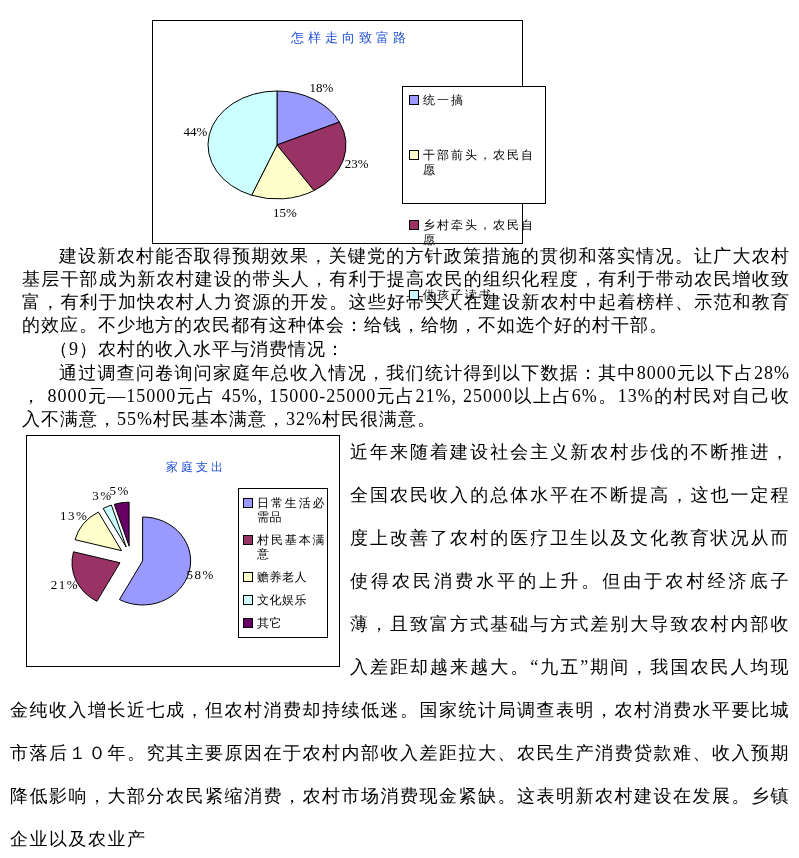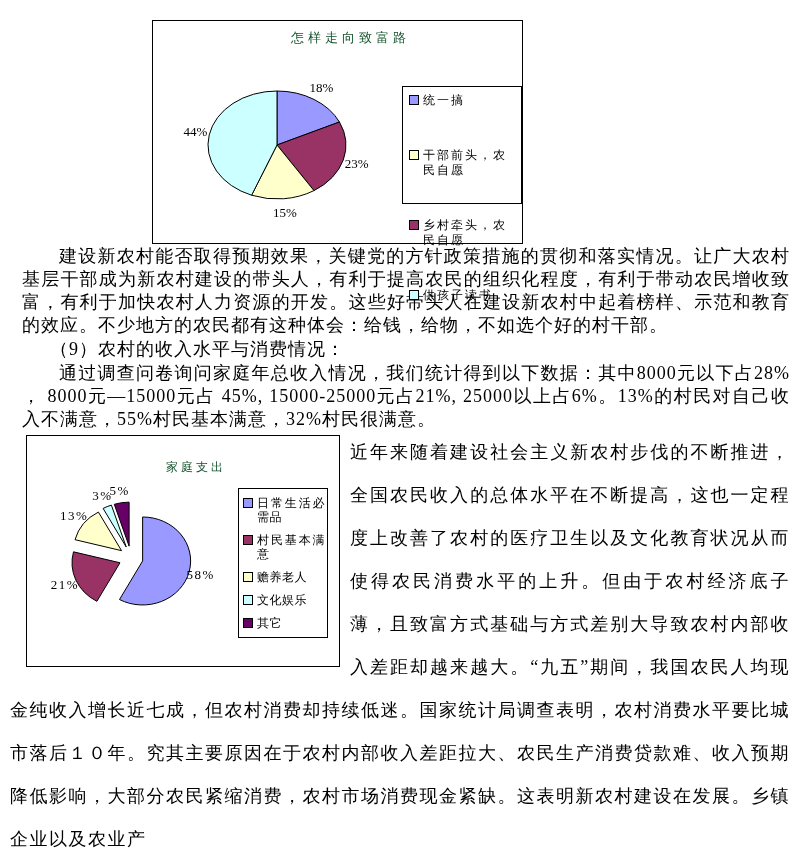--- a/index.html
+++ b/index.html
@@ -12,33 +12,33 @@
   .page { width:799px; height:858px; padding:20px 9px 10px 10px; position:relative; }
 
   
   figure.chart {
     position:relative; background:#fff; border:1px solid #000;
   }
   .chart1 { width:371px; height:224px; margin:0 0 0 142px; }
   .chart2 { width:314px; height:232px; float:left; margin:4px 10px 0 16px; }
   .chart-title {
     position:absolute; left:0; right:0; text-align:center;
-    font-size:13px; letter-spacing:4px; color:#14532d; white-space:nowrap;margin-left:26px;
+    font-size:13px; letter-spacing:4px; color:#1d4ed8; white-space:nowrap;margin-left:26px;
   }
   .chart1 .chart-title { top:8px; }
   .chart2 .chart-title { top:10px; letter-spacing:3px; font-size:12px; }
   svg.pie { position:absolute; left:0; top:0; }
   .pct-label { font-size:13px; font-family:"Liberation Serif","DejaVu Serif",serif; fill:#000; }
 
   
   .legend {
     position:absolute; border:1px solid #000; background:#fff;
     display:flex; flex-direction:column; justify-content:space-between;
   }
-  .legend1 { left:249px; top:65px; width:120px; height:118px; padding:6px 2px 6px 6px;gap:40px; }
+  .legend1 { left:249px; top:65px; width:144px; height:118px; padding:6px 2px 6px 6px;gap:40px; }
   .legend2 { left:211px; top:52px; width:90px;  height:150px; padding:7px 2px 7px 4px; }
   .legend-item { display:flex; align-items:flex-start; }
   .swatch {
     flex:0 0 auto; width:10px; height:10px; border:1px solid #000;
     margin:2px 4px 0 0;
   }
   .legend-label { font-size:12px; line-height:15px; letter-spacing:2px; }
   .legend2 .legend-label { letter-spacing:0.5px; line-height:14px; }
 
   

